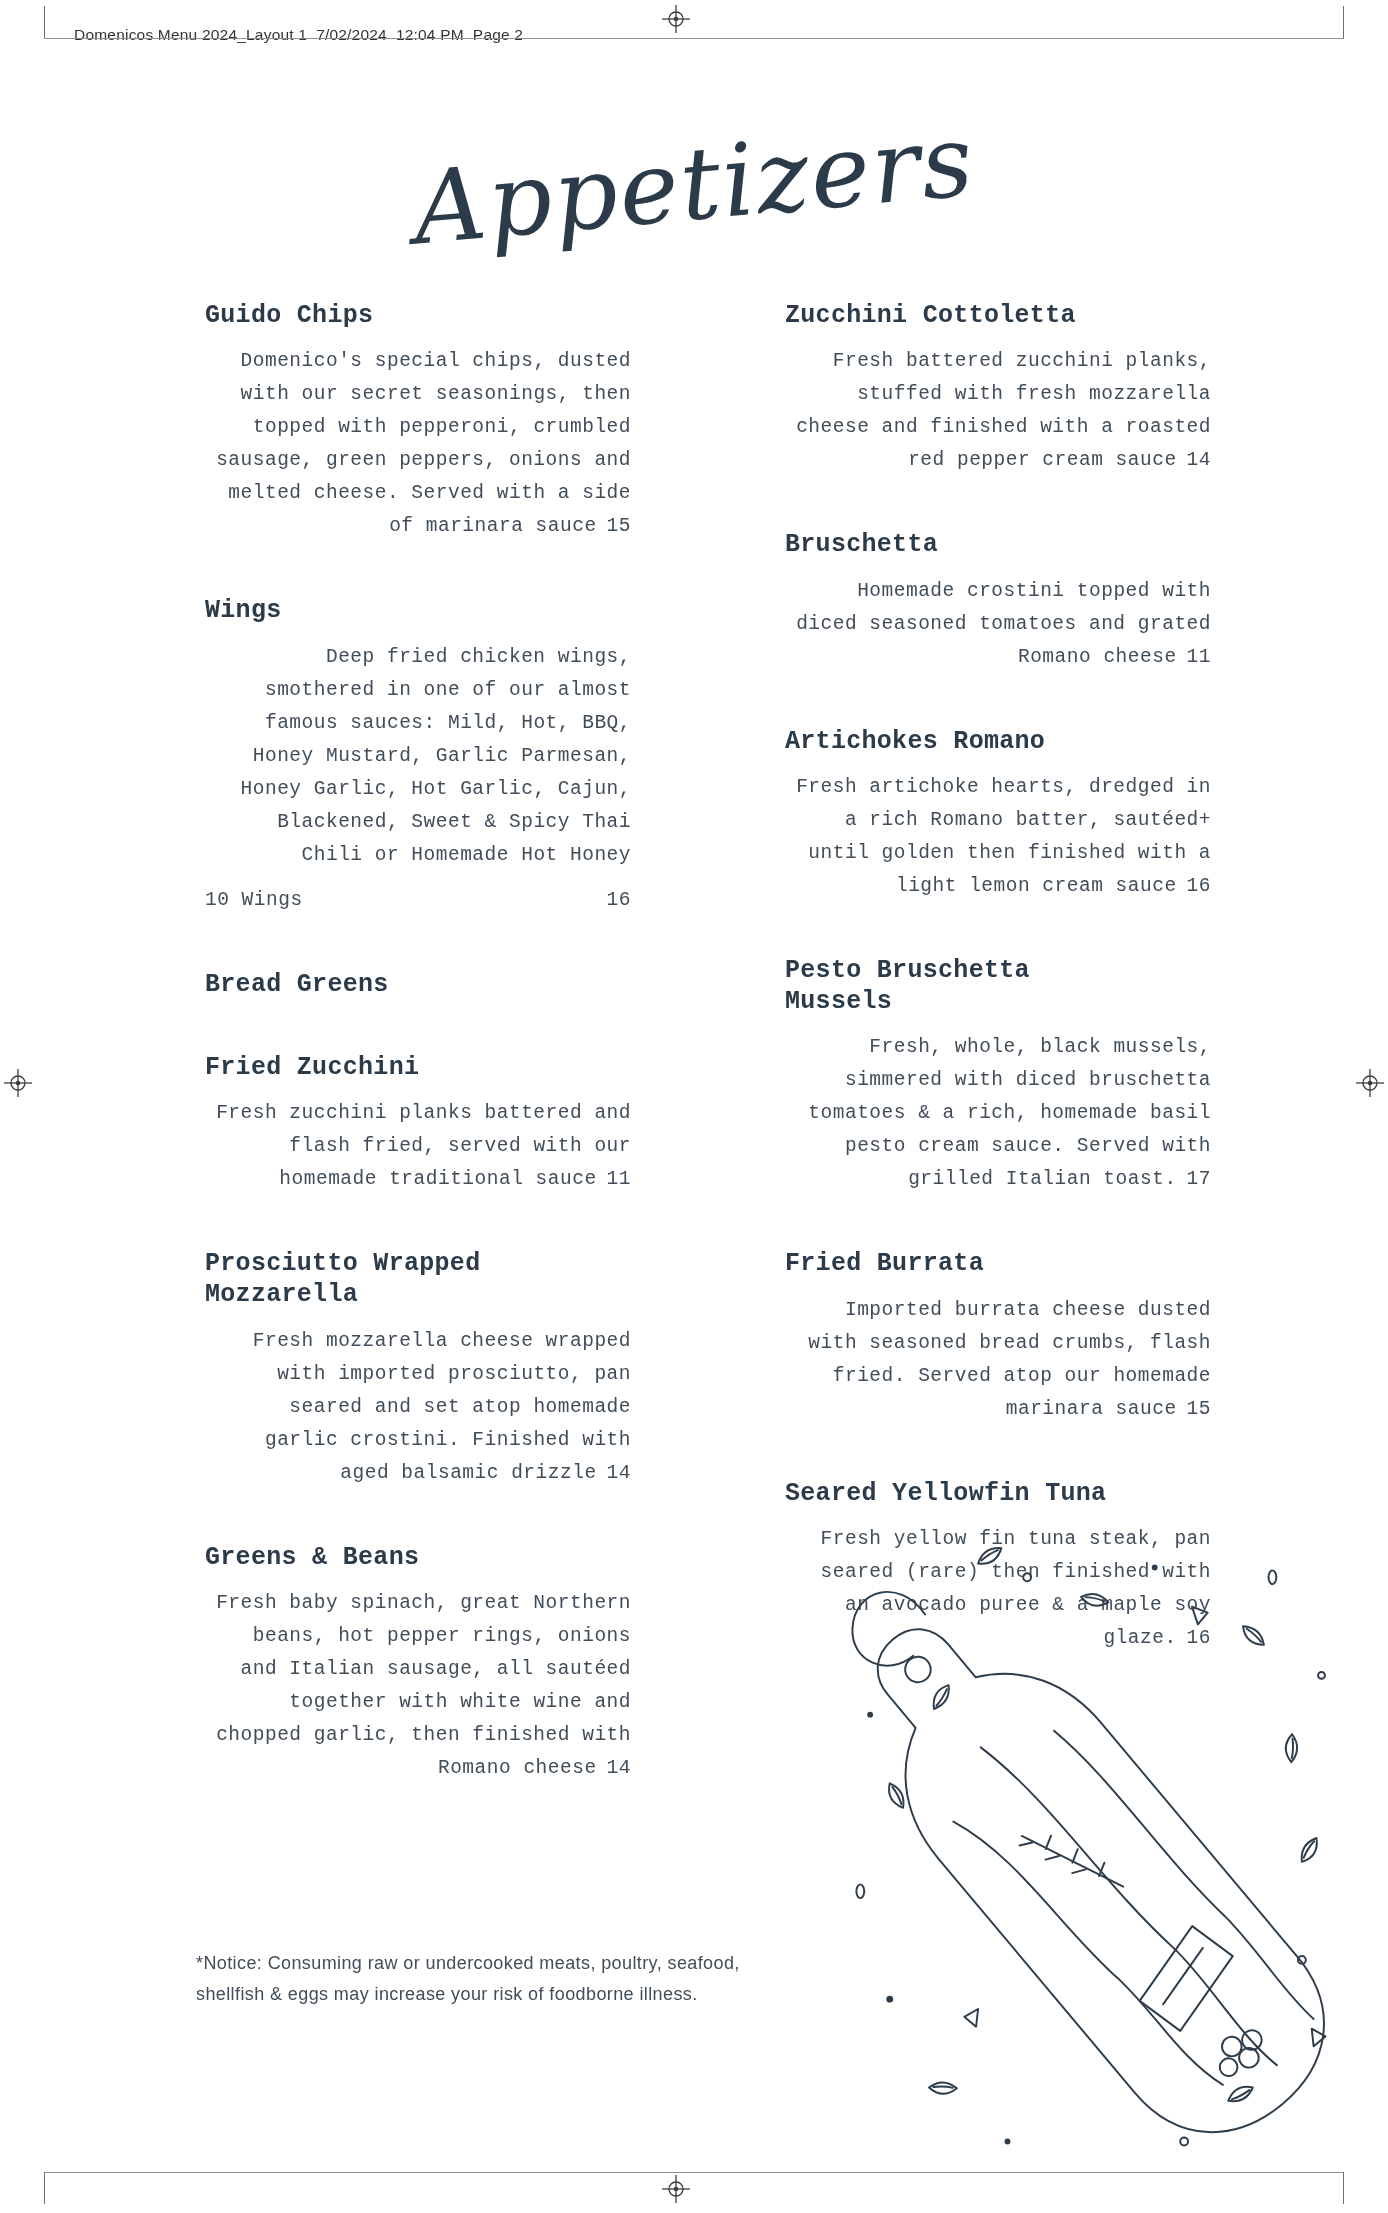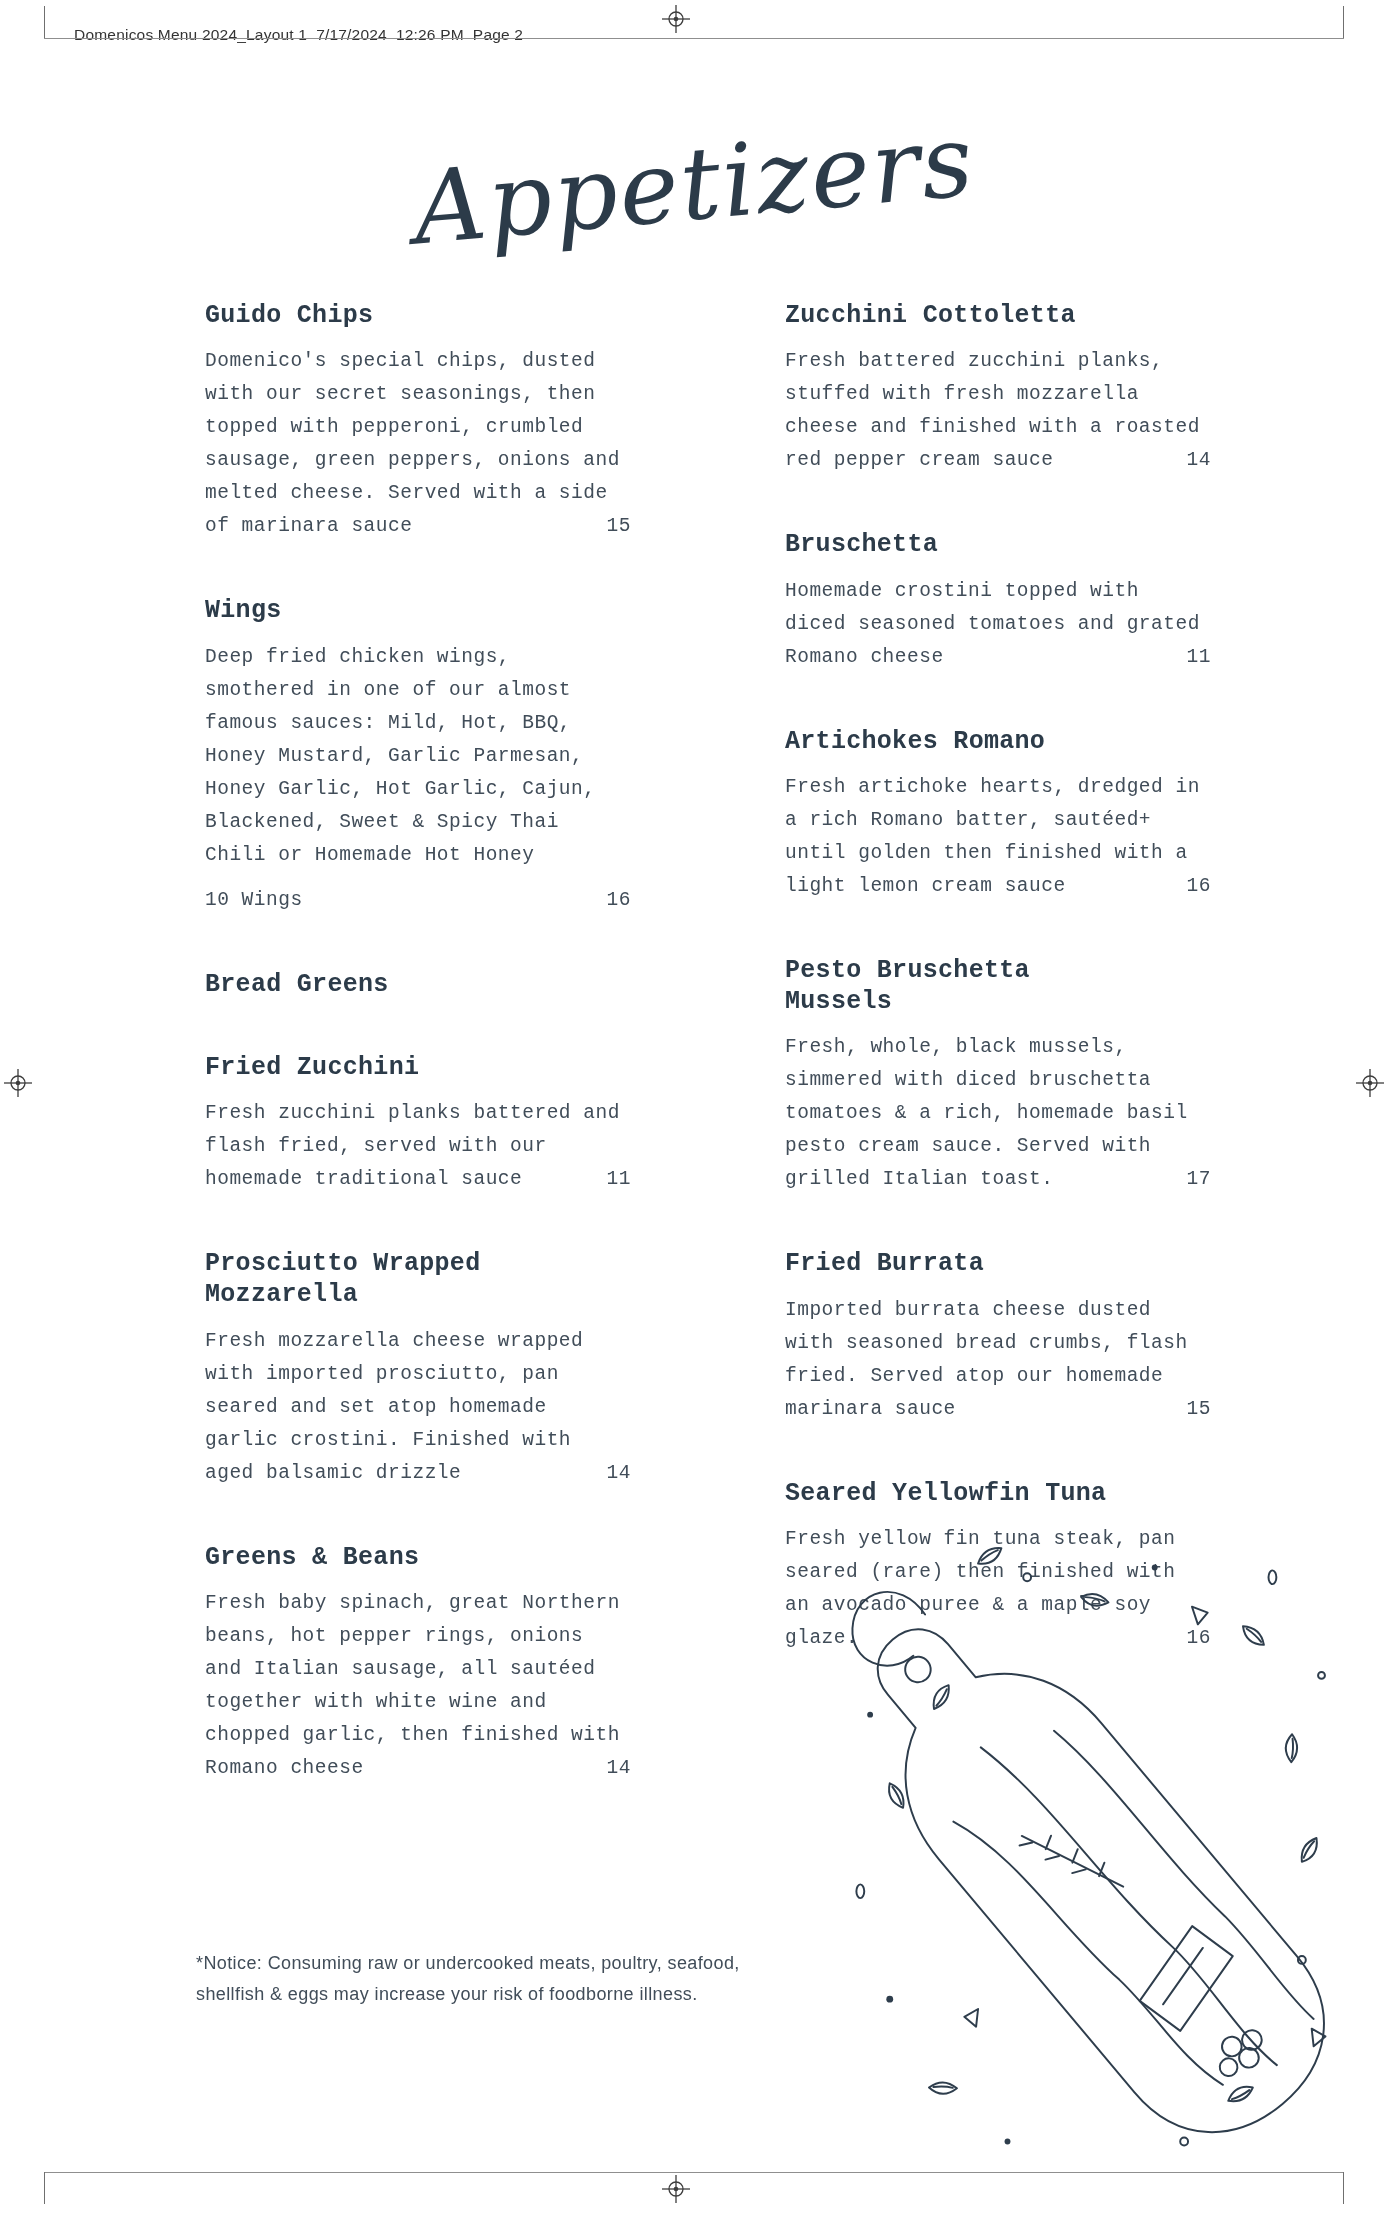--- a/index.html
+++ b/index.html
@@ -38,42 +38,42 @@
 
   
   .col { position:absolute; top:300px; width:426px;font-family:Liberation Mono, monospace; }
   .col-left { left:205px; }
   .col-right { left:737px;margin-left:48px; }
   .menu-item { margin-bottom:52px; }
   .item-name {
     margin:0 0 14px 0; font-size:25px; font-weight:700; color:var(--heading);
     letter-spacing:0.3px; max-width:360px; line-height:1.25;
   }
-  .item-desc { margin:0; font-size:19.5px; line-height:33px; color:var(--body); letter-spacing:0.5px; text-align:left; }
+  .item-desc { margin:0; font-size:19.5px; line-height:33px; color:var(--body); letter-spacing:0.5px; text-align:right; }
   .price { float:right; margin-left:10px; }
   .sub-rows { margin-top:12px; }
   .sub-row { display:flex; justify-content:space-between; font-size:19.5px; line-height:33px; color:var(--body); letter-spacing:0.5px; }
 
   .notice {
     position:absolute; left:196px; top:1948px; width:548px; margin:0;
     font-size:18px; line-height:31px; color:var(--body); letter-spacing:0.4px;
   }
 
   
   .illustration { position:absolute; left:826px; top:1538px; width:520px; height:628px; }
   .illustration .art { stroke:var(--ink); fill:none; stroke-width:2; stroke-linecap:round; stroke-linejoin:round; }
   .illustration .fill-dot { fill:var(--ink); stroke:none; }
 </style>
 </head>
 <body>
 
 <div class="sheet">
 
   <div class="print-header">
-    <span>Domenicos Menu 2024_Layout 1  7/17/2024  12:26 PM  Page 2</span>
+    <span>Domenicos Menu 2024_Layout 1  7/02/2024  12:04 PM  Page 2</span>
   </div>
 
   <div class="crop-line top"></div>
   <div class="crop-line bottom"></div>
   <div class="crop-tick tl"></div>
   <div class="crop-tick tr"></div>
   <div class="crop-tick bl"></div>
   <div class="crop-tick br"></div>
 
   <svg class="regmark reg-top" viewBox="-15 -15 30 30">

